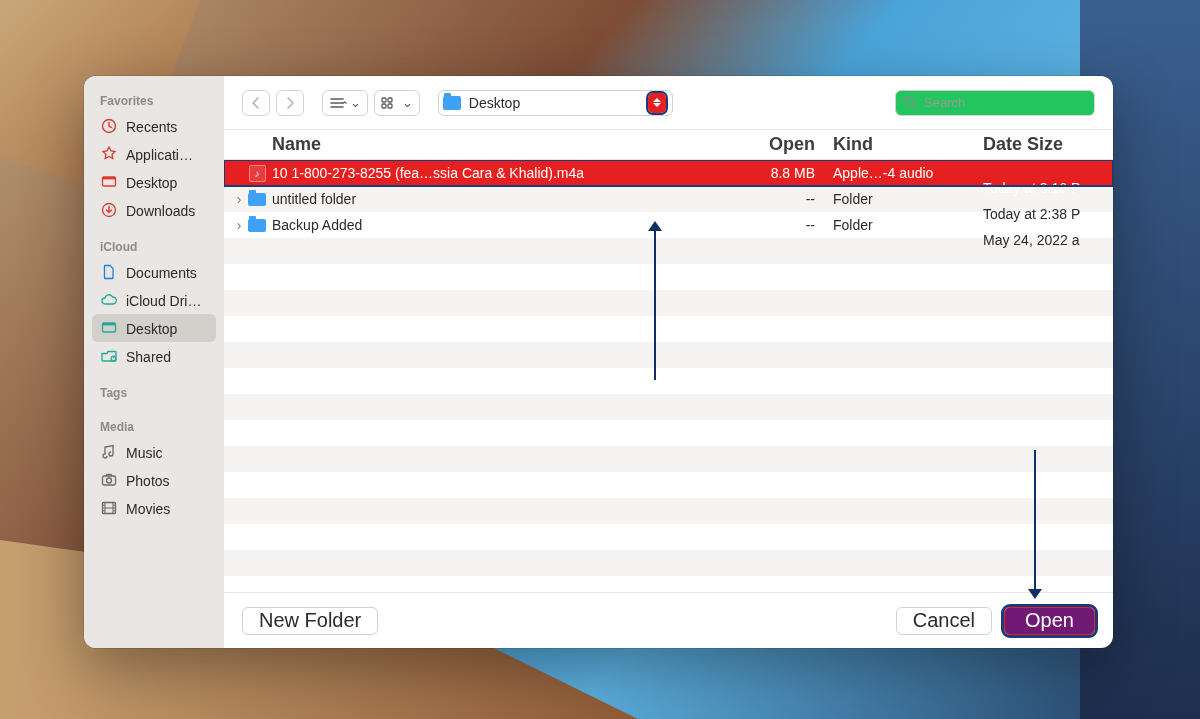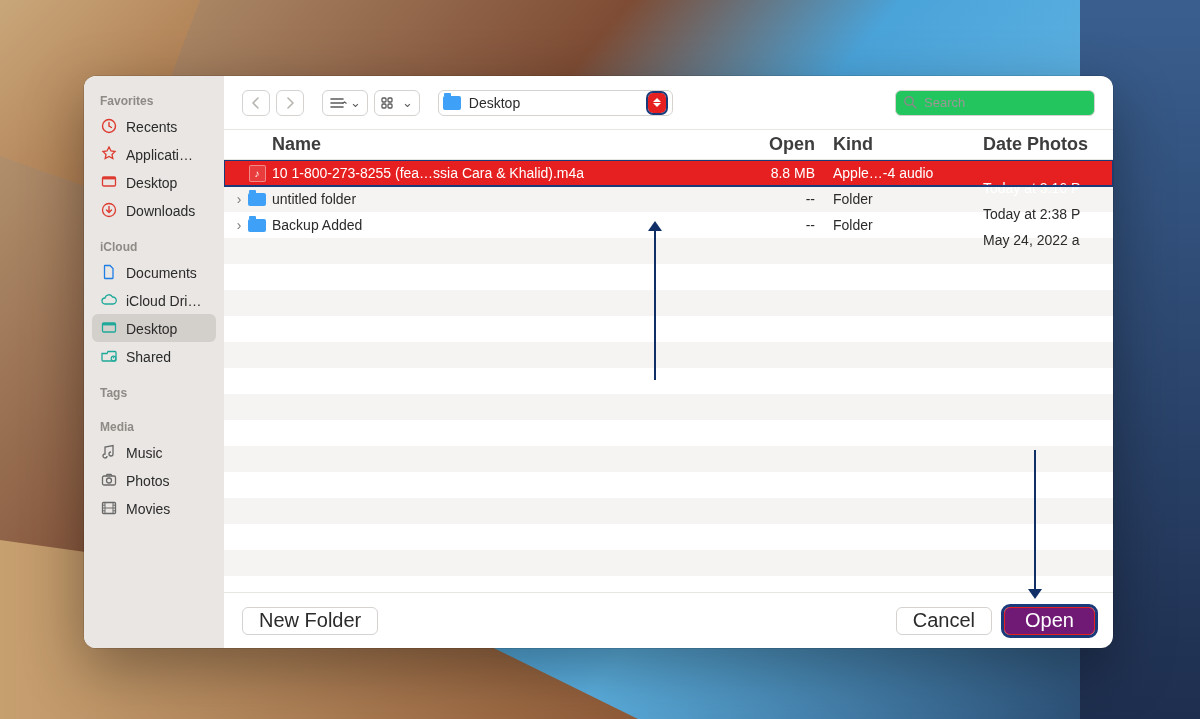--- a/index.html
+++ b/index.html
@@ -346,21 +346,21 @@
             <path d="M9.5 9.5L13 13" stroke="currentColor" stroke-width="1.4" stroke-linecap="round"></path>
           </svg>
         <input class="search-input" placeholder="Search" style="">
       </div>
     </div>
 
     <div class="cols">
       <div class="col-name">Name</div>
       <div class="col-size">Open</div>
       <div class="col-kind">Kind</div>
-      <div class="col-date">Date Photos</div>
+      <div class="col-date">Date Size</div>
     </div>
 
     <div class="files">
       <div class="row sel">
         <span class="chev"></span>
         <span class="ficon">
             <span class="audio-ic">♪</span>
           </span>
         <span class="fname">10 1-800-273-8255 (fea…ssia Cara &amp; Khalid).m4a</span>
         <span class="fsize">8.8 MB</span>

